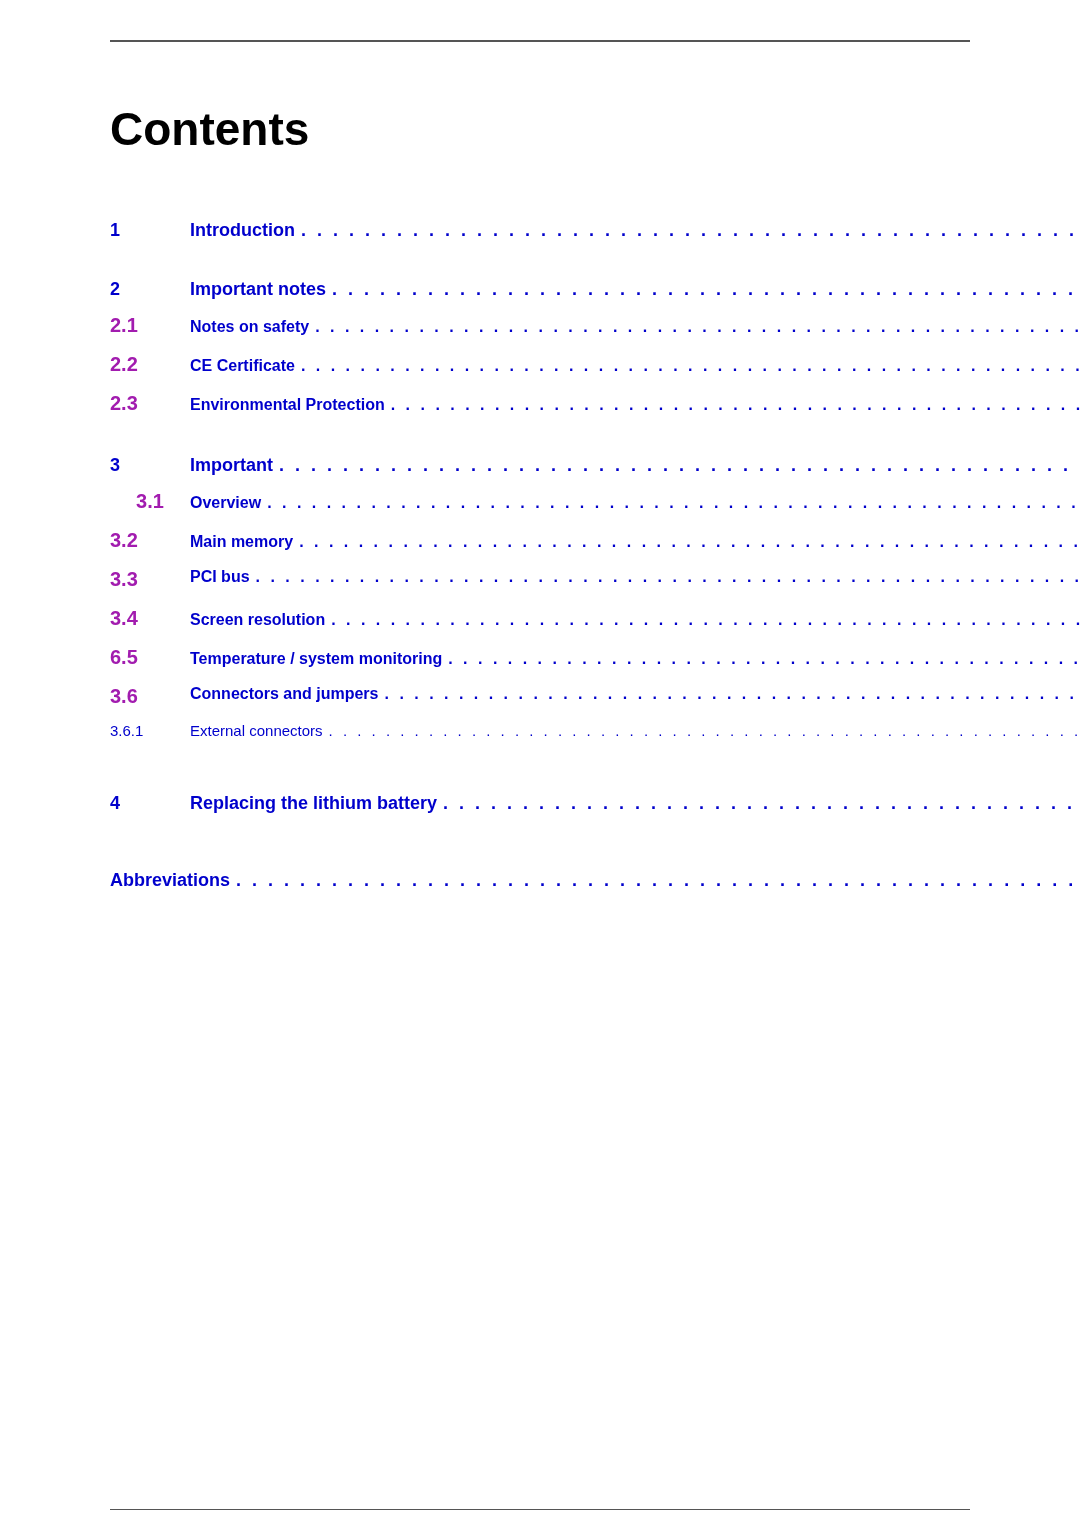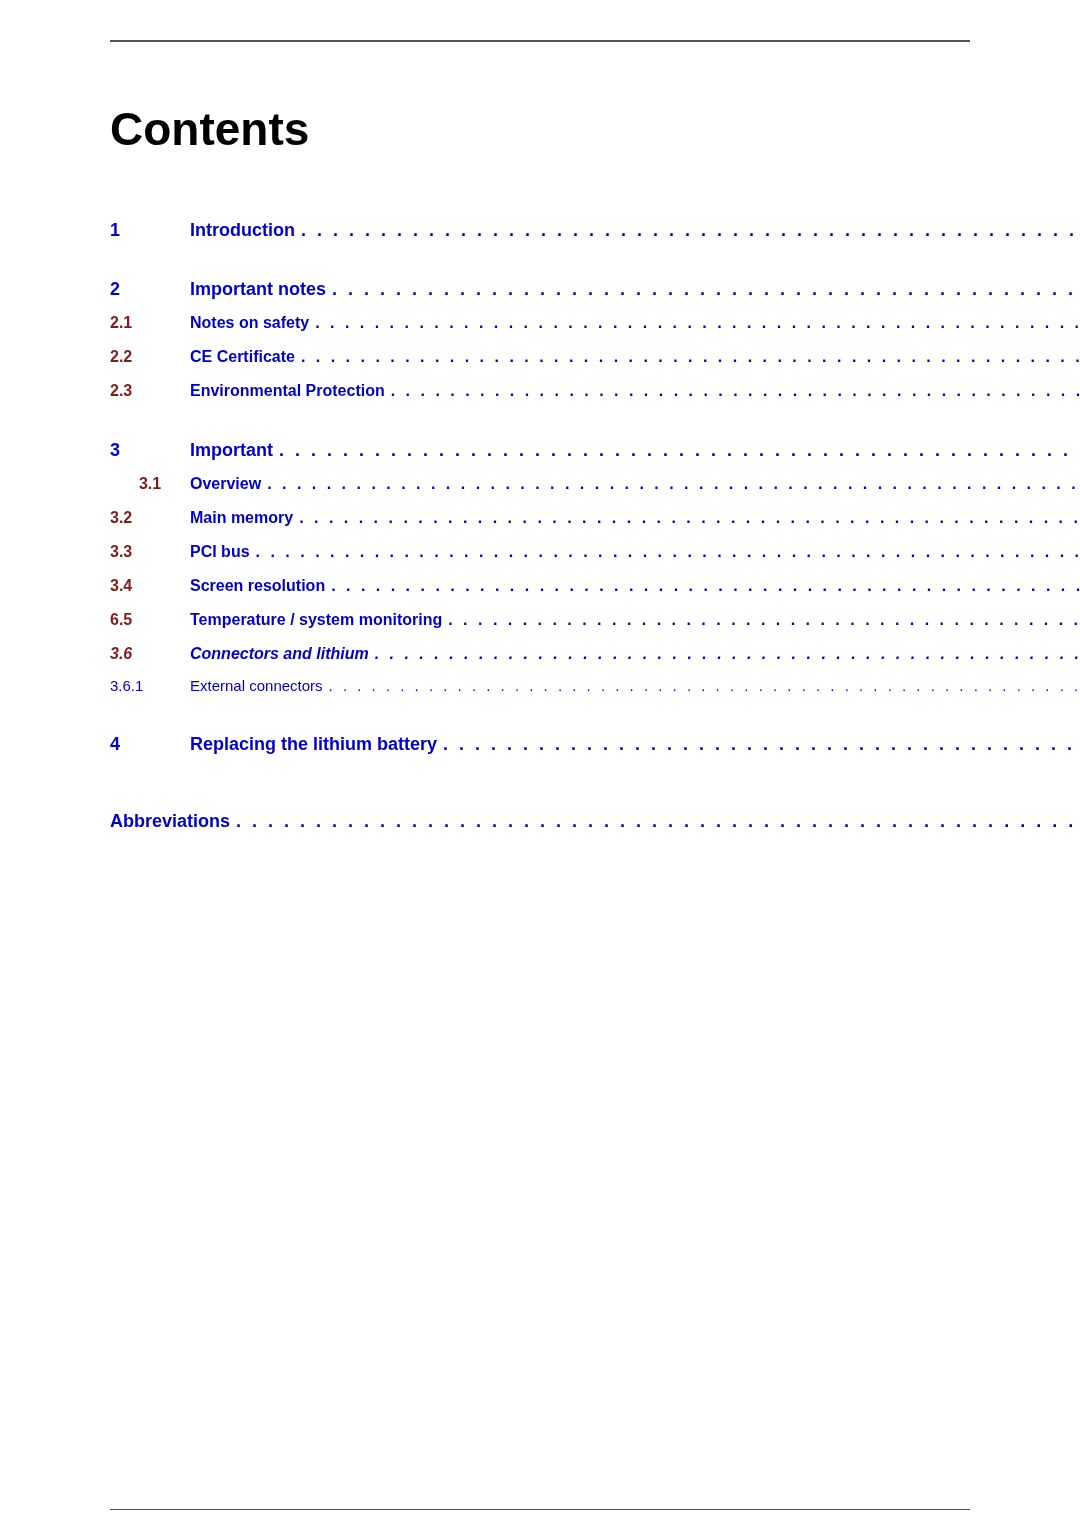--- a/index.html
+++ b/index.html
@@ -47,22 +47,22 @@
       color: #0000cc;
       font-size: 18px;
       width: 80px;
       padding-top: 14px;
       padding-bottom: 4px;
       vertical-align: top;
     }
 
     .toc-num-sub {
       font-weight: bold;
-      color: #7f1d1d;
-      font-size: 16px;
+      color: #a21caf;
+      font-size: 20px;
       width: 80px;
       padding-top: 8px;
       padding-bottom: 2px;
       vertical-align: top;
     }
 
     .toc-num-subsub {
       color: #0000cc;
       font-size: 15px;
       width: 80px;
@@ -229,21 +229,21 @@
         </div>
         <div style="height: 4px;"></div>
         <div style="display: flex; align-items: baseline; margin-bottom: 2px;">
           <div class="toc-num-sub" style="min-width: 80px; flex-shrink: 0;">3.2</div>
           <div class="toc-entry-sub" style="flex: 1 1 0%; display: flex; align-items: baseline;">
             <span class="toc-text">Main memory</span>
             <span class="toc-dots-sub" style="flex: 1 1 0%; overflow: hidden; margin: 0px 6px; white-space: nowrap; letter-spacing: 3px;">. . . . . . . . . . . . . . . . . . . . . . . . . . . . . . . . . . . . . . . . . . . . . . . . . . . . . . . . . . . . . . . . . . . . . . . . . . . . . . . . . . . . . . . . . . . . . . . . . . . . . . .</span>
           </div>
         </div>
         <div style="height: 4px;"></div>
-        <div style="display: flex; align-items: flex-end; margin-bottom: 2px;">
+        <div style="display: flex; align-items: flex-start; margin-bottom: 2px;">
           <div class="toc-num-sub" style="min-width: 80px; flex-shrink: 0;">3.3</div>
           <div class="toc-entry-sub" style="flex: 1 1 0%; display: flex; align-items: baseline;">
             <span class="toc-text">PCI bus</span>
             <span class="toc-dots-sub" style="flex: 1 1 0%; overflow: hidden; margin: 0px 6px; white-space: nowrap; letter-spacing: 3px;">. . . . . . . . . . . . . . . . . . . . . . . . . . . . . . . . . . . . . . . . . . . . . . . . . . . . . . . . . . . . . . . . . . . . . . . . . . . . . . . . . . . . . . . . . . . . . . . . . . . . . . . . . .</span>
           </div>
         </div>
         <div style="height: 4px;"></div>
         <div style="display: flex; align-items: baseline; margin-bottom: 2px;">
           <div class="toc-num-sub" style="min-width: 80px; flex-shrink: 0;">3.4</div>
           <div class="toc-entry-sub" style="flex: 1 1 0%; display: flex; align-items: baseline;">
@@ -253,29 +253,29 @@
         </div>
         <div style="height: 4px;"></div>
         <div style="display: flex; align-items: baseline; margin-bottom: 2px;">
           <div class="toc-num-sub" style="min-width: 80px; flex-shrink: 0;">6.5</div>
           <div class="toc-entry-sub" style="flex: 1 1 0%; display: flex; align-items: baseline;">
             <span class="toc-text">Temperature / system monitoring</span>
             <span class="toc-dots-sub" style="flex: 1 1 0%; overflow: hidden; margin: 0px 6px; white-space: nowrap; letter-spacing: 3px;">. . . . . . . . . . . . . . . . . . . . . . . . . . . . . . . . . . . . . . . . . . . . . . . . . . . . . . . . . . . . . . . . . . . . . . . . . . . . . . . . . . . . . . . . . . .</span>
           </div>
         </div>
         <div style="height: 4px;"></div>
-        <div style="display: flex; align-items: center; margin-bottom: 2px; font-style: italic;">
+        <div style="display: flex; align-items: flex-start; margin-bottom: 2px;">
           <div class="toc-num-sub" style="min-width: 80px; flex-shrink: 0;">3.6</div>
           <div class="toc-entry-sub" style="flex: 1 1 0%; display: flex; align-items: baseline;">
-            <span class="toc-text">Connectors and lithium</span>
+            <span class="toc-text">Connectors and jumpers</span>
             <span class="toc-dots-sub" style="flex: 1 1 0%; overflow: hidden; margin: 0px 6px; white-space: nowrap; letter-spacing: 3px;">. . . . . . . . . . . . . . . . . . . . . . . . . . . . . . . . . . . . . . . . . . . . . . . . . . . . . . . . . . . . . . . . . . . . . . . . . . . . . . . . . . . . . . . . . . . . . . . . .</span>
           </div>
         </div>
         <div style="height: 4px;"></div>
-        <div style="display: flex; align-items: center; margin-bottom: 2px;">
+        <div style="display: flex; align-items: center; margin-bottom: 16px;">
           <div class="toc-num-subsub" style="min-width: 80px; flex-shrink: 0;">3.6.1</div>
           <div class="toc-entry-subsub" style="flex: 1 1 0%; display: flex; align-items: baseline;">
             <span class="toc-text">External connectors</span>
             <span class="toc-dots-subsub" style="flex: 1 1 0%; overflow: hidden; margin: 0px 6px; white-space: nowrap; letter-spacing: 3px;">. . . . . . . . . . . . . . . . . . . . . . . . . . . . . . . . . . . . . . . . . . . . . . . . . . . . . . . . . . . . . . . . . . . . . . . . . . . . . . . . . . . . . . . . . . . . . . . . . . .</span>
           </div>
         </div>
         <div style="height: 4px;"></div>
         <div class="row-spacer"></div>
         <div style="display: flex; align-items: baseline; margin-bottom: 2px;">
           <div class="toc-num" style="min-width: 80px; flex-shrink: 0;">4</div>

